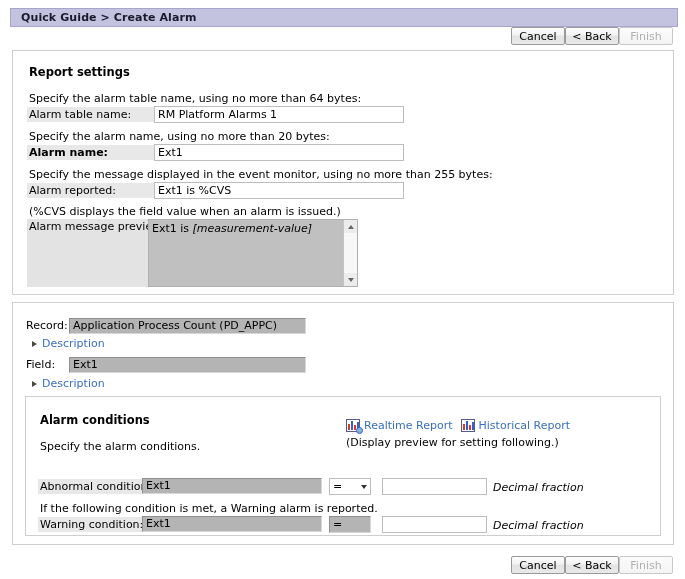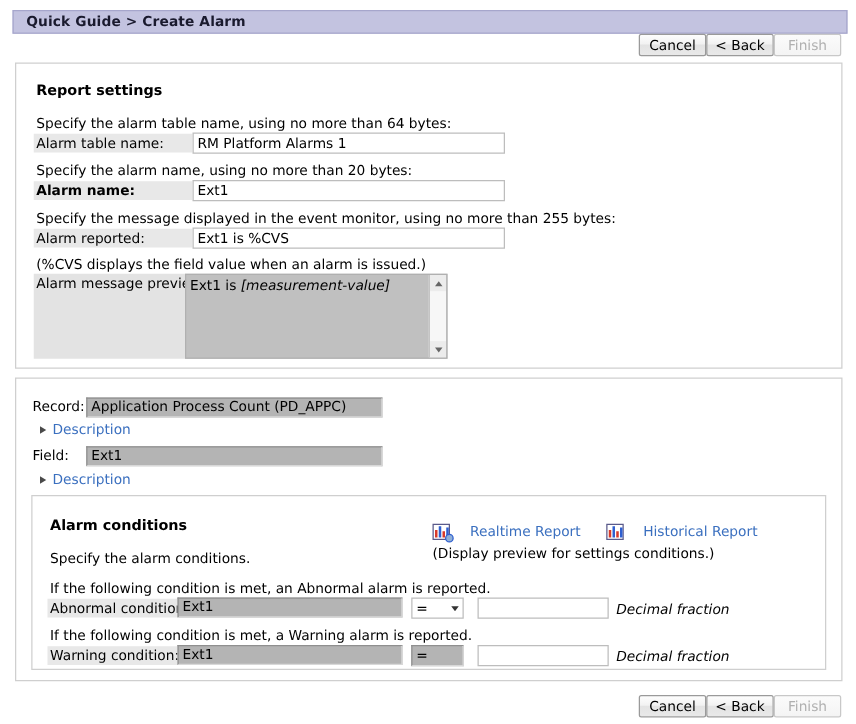--- a/index.html
+++ b/index.html
@@ -237,21 +237,21 @@
     width: 636px;
     height: 140px;
     background: #fff;
     border: 1px solid #cfcfcf;
     box-sizing: border-box;
   }
 
   .report-links {
     position: absolute;
     display: flex;
-    gap: 16px;
+    gap: 4px;
     white-space: nowrap;
   }
 
   .ico-chart {
     position: relative;
     width: 14px; height: 13px;
     display: inline-block;
   }
   .ico-chart .frame {
     position: absolute; left: 0; top: 0;
@@ -411,25 +411,24 @@
     <span class="ico-chart" style="margin-left:4px;">
       <span class="frame"></span>
       <span class="bar b1"></span>
         <span class="bar b2"></span>
       <span class="bar b3"></span>
         <span class="bar b4"></span>
     </span>
     <a class="link" href="#">Historical Report</a>
   </div>
 
-  <div class="note" style="left:320px; top:39px;">(Display preview for settings conditions.)</div>
+  <div class="note" style="left:320px; top:39px;">(Display preview for setting following.)</div>
 
   <div class="hint" style="left:14px; top:43px;">Specify the alarm conditions.</div>
 
-  <div class="hint" style="left:14px; top:67px;">If the following condition is met, an Abnormal alarm is reported.</div>
 
   <div class="flabel" style="left:12px; top:82px; width:104px; padding-left:2px;">Abnormal condition:</div>
   <div class="robox" style="left:116px; top:81px; width:180px;">Ext1</div>
 
   <div class="opsel" style="left:303px; top:81px;">
     <span>=</span>
     <span class="caret"></span>
   </div>
   <input class="tinput" style="left: 356px; top: 81px; width: 105px;" value="">
   <div class="unit" style="left:467px; top:84px;">Decimal fraction</div>

